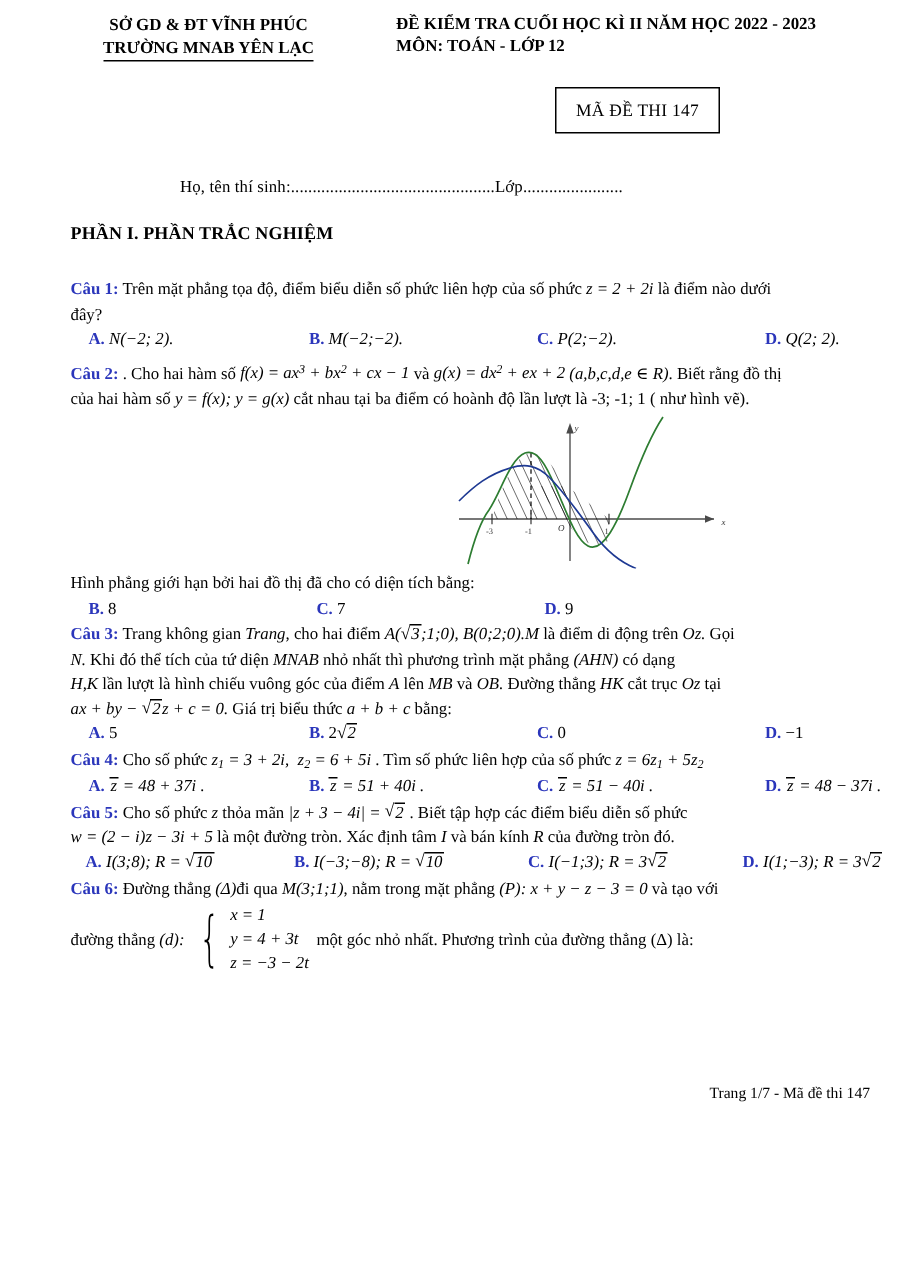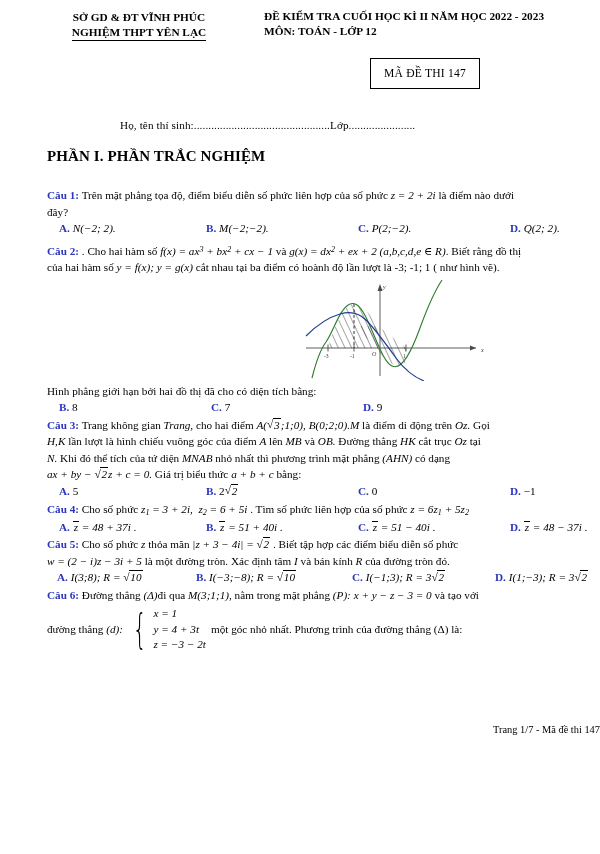--- a/index.html
+++ b/index.html
@@ -75,21 +75,21 @@
   .student-line {
     margin-top: 30px;
     padding-left: 120px;
     font-size: 11.2px;
     letter-spacing: 0.1px;
   }
 
   
   .section-title {
     font-weight: bold;
-    font-size: 15px;
+    font-size: 12px;
     margin-top: 17px;
     padding-left: 47px;
     letter-spacing: 0.1px;
   }
 
   
   .qwrap {
     padding-left: 47px;
     padding-right: 14px;
     margin-top: 22px;
@@ -200,34 +200,34 @@
   .syseqs {
     display: inline-block;
     line-height: 1.42;
     font-size: 11.2px;
     padding-left: 0px;
   }
 
   
   .footer {
     position: absolute;
-    right: 0;
+    right: 20px;
     bottom: 15px;
     font-size: 10.4px;
   }
 </style>
 </head>
 <body>
 
 <div class="page">
 
   <div class="header">
     <div class="header-left">
       <div>SỞ GD &amp; ĐT VĨNH PHÚC</div>
-      <div class="school">NGHIỆM THPT YÊN LẠC</div>
+      <div class="school">TRƯỜNG MNAB YÊN LẠC</div>
     </div>
     <div class="header-right">
       <div class="l1">ĐỀ KIỂM TRA CUỐI HỌC KÌ II NĂM HỌC 2022 - 2023</div>
       <div class="l2">MÔN: TOÁN - LỚP 12</div>
       <div class="code-box-wrap">
         <div class="code-box">MÃ ĐỀ THI 147</div>
       </div>
     </div>
   </div>
 
@@ -354,42 +354,42 @@
         <span class="qlabel">Câu 3:</span>
         <span>Trang không gian</span>
         <span class="mi"><i>Trang</i>,</span>
         <span>cho hai điểm</span>
         <span class="mi"><i>A</i>(<span class="sqrt"><span class="rad">3</span></span>;1;0), <i>B</i>(0;2;0).</span><span class="mi"><i>M</i></span>
         <span>là điểm di động trên</span>
         <span class="mi"><i>Oz</i>.</span>
         <span>Gọi</span>
       </div>
       <div class="qline">
+        <span class="mi"><i>N</i>.</span>
+        <span>Khi đó thể tích của tứ diện</span>
+        <span class="mi"><i>MNAB</i></span>
+        <span>nhỏ nhất thì phương trình mặt phẳng</span>
+        <span class="mi">(<i>AHN</i>)</span>
+        <span>có dạng</span>
+      </div>
+      <div class="qline">
         <span class="mi"><i>H</i>,<i>K</i></span>
         <span>lần lượt là hình chiếu vuông góc của điểm</span>
         <span class="mi"><i>A</i></span>
         <span>lên</span>
         <span class="mi"><i>MB</i></span>
         <span>và</span>
         <span class="mi"><i>OB</i>.</span>
         <span>Đường thẳng</span>
         <span class="mi"><i>HK</i></span>
         <span>cắt trục</span>
         <span class="mi"><i>Oz</i></span>
         <span>tại</span>
       </div>
       <div class="qline">
-        <span class="mi"><i>N</i>.</span>
-        <span>Khi đó thể tích của tứ diện</span>
-        <span class="mi"><i>MNAB</i></span>
-        <span>nhỏ nhất thì phương trình mặt phẳng</span>
-        <span class="mi">(<i>AHN</i>)</span>
-        <span>có dạng</span>
-      </div>
-      <div class="qline">
         <span class="mi"><i>ax</i> + <i>by</i> − <span class="sqrt"><span class="rad">2</span></span><i>z</i> + <i>c</i> = 0.</span>
         <span>Giá trị biểu thức</span>
         <span class="mi"><i>a</i> + <i>b</i> + <i>c</i></span>
         <span>bằng:</span>
       </div>
       <div class="opts">
         <div class="opt w1">
           <span class="ol">A.</span>
           <span>5</span>
         </div>

